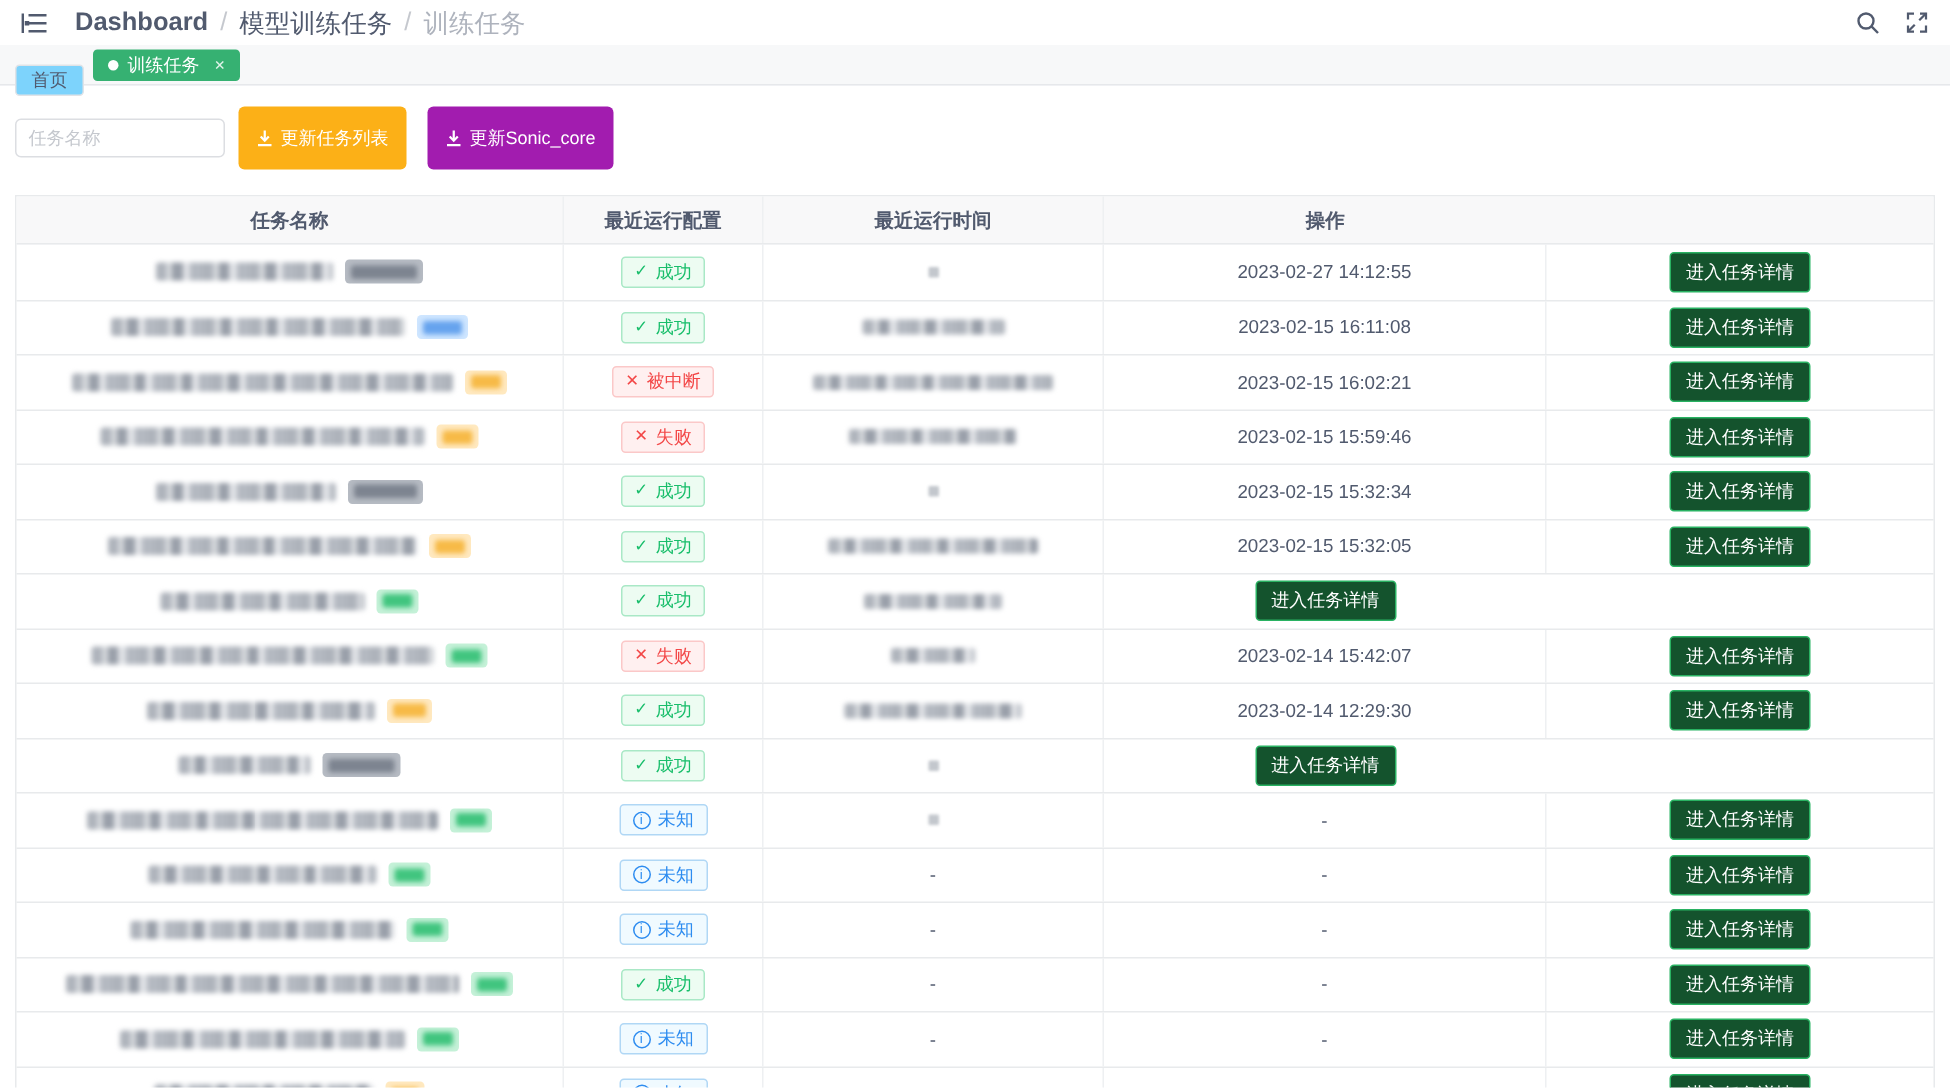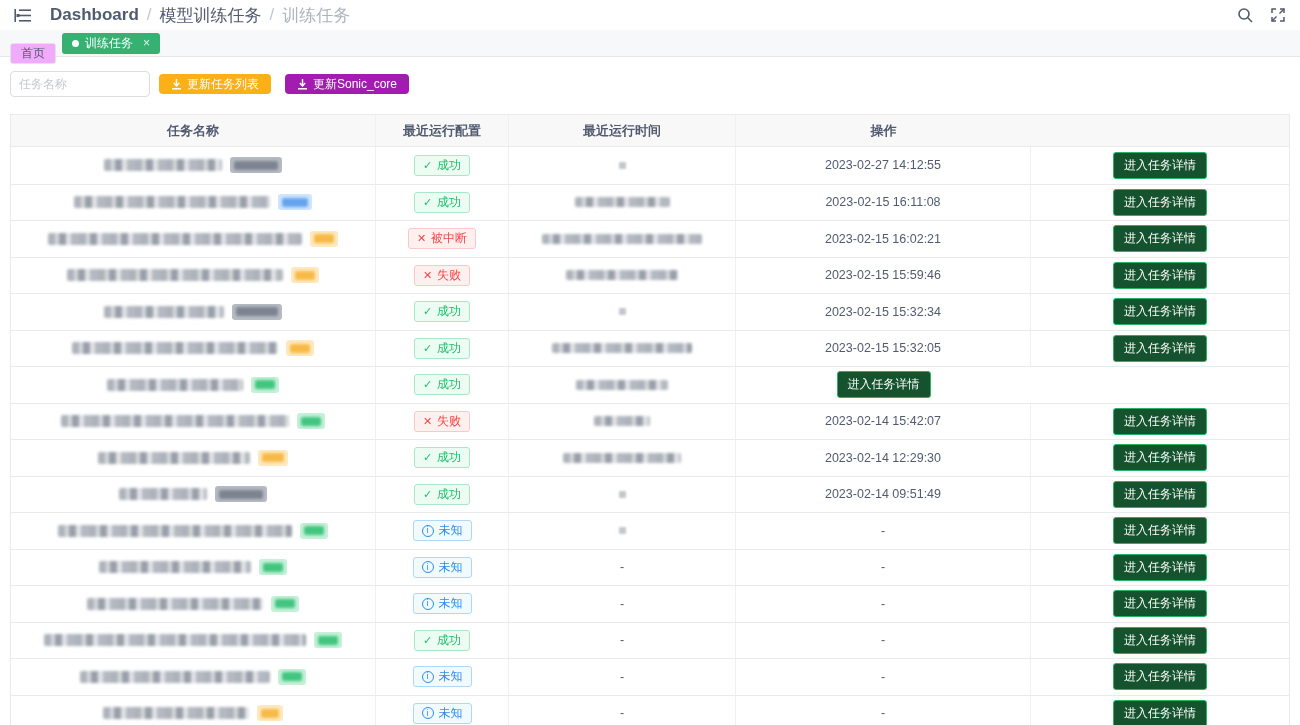--- a/index.html
+++ b/index.html
@@ -15,32 +15,32 @@
   .crumb-sep { color:#c5c8ce; }
   .crumb.current { color:#aeb3bd; cursor:default; }
   .topbar-right { margin-left:auto; display:flex; align-items:center; gap:16px; }
   .icon-btn { display:inline-flex; cursor:pointer; }
 
   
   .tabstrip { height:27px; background:#f7f8f9; border-bottom:1px solid #e6e8eb;
     display:flex; align-items:center; padding:0 10px; gap:6px; }
   .tab { display:inline-flex; align-items:center; height:21px; padding:0 10px;
     font-size:12px; border-radius:3px; cursor:pointer; }
-  .tab.plain { background:#f0abfc; border:1px solid #e0e3e7; color:#515a6e;margin-top:20px; }
+  .tab.plain { background:#7dd3fc; border:1px solid #e0e3e7; color:#515a6e;margin-top:20px; }
   .tab.active { background:#36b172; color:#fff; gap:6px; }
   .tab-dot { width:7px; height:7px; border-radius:50%; background:#fff; }
   .tab-close { font-size:12px; margin-left:4px; opacity:.85; cursor:pointer; }
 
   
   .toolbar { display:flex; align-items:center; padding:14px 10px 17px; gap:6px; }
   .search-input { width:140px; height:26px; border:1px solid #dcdee2; border-radius:4px;
     padding:0 8px; font-size:12px; color:#515a6e; outline:none;
     font-family:"Liberation Sans","DejaVu Sans",sans-serif; }
   .search-input::placeholder { color:#c5c8ce; }
-  .btn { display:inline-flex; align-items:center; gap:5px; height:20px; padding:0 12px;
+  .btn { display:inline-flex; align-items:center; gap:5px; height:42px; padding:0 12px;
     border:none; border-radius:4px; color:#fff; font-size:12px; cursor:pointer;
     font-family:"Liberation Sans","DejaVu Sans",sans-serif; }
   .btn.warn { background:#fcb017; margin-left:3px; }
   .btn.gray { background:#a21caf; margin-left:8px; }
 
   
   .table { margin:0 10px; border:1px solid #e8eaec; border-bottom:none; background:#fff; }
   .thead, .tr { display:grid; grid-template-columns:365px 133px 227px 295px 258px; }
   .thead { height:32px; background:#f8f8f9; }
   .th { display:flex; align-items:center; justify-content:center; font-size:13px;
@@ -387,23 +387,20 @@
     <div class="td">
       <span class="badge success">
         <span class="st-icon">✓</span>
         <span class="st-label">成功</span>
       </span>
     </div>
     <div class="td">
           <span class="blob dot"></span>
         </div>
     <div class="td">
-          <span>2023-02-14 09:51:49</span>
-        </div>
-    <div class="td">
       <button class="detail-btn">进入任务详情</button>
     </div>
   </div>
 
   <div class="tr">
     <div class="td">
       <span class="blob" style="width: 234px;"></span>
       <span class="tag green" style="width: 28px;">
             <span class="tag-inner"></span>
           </span>

